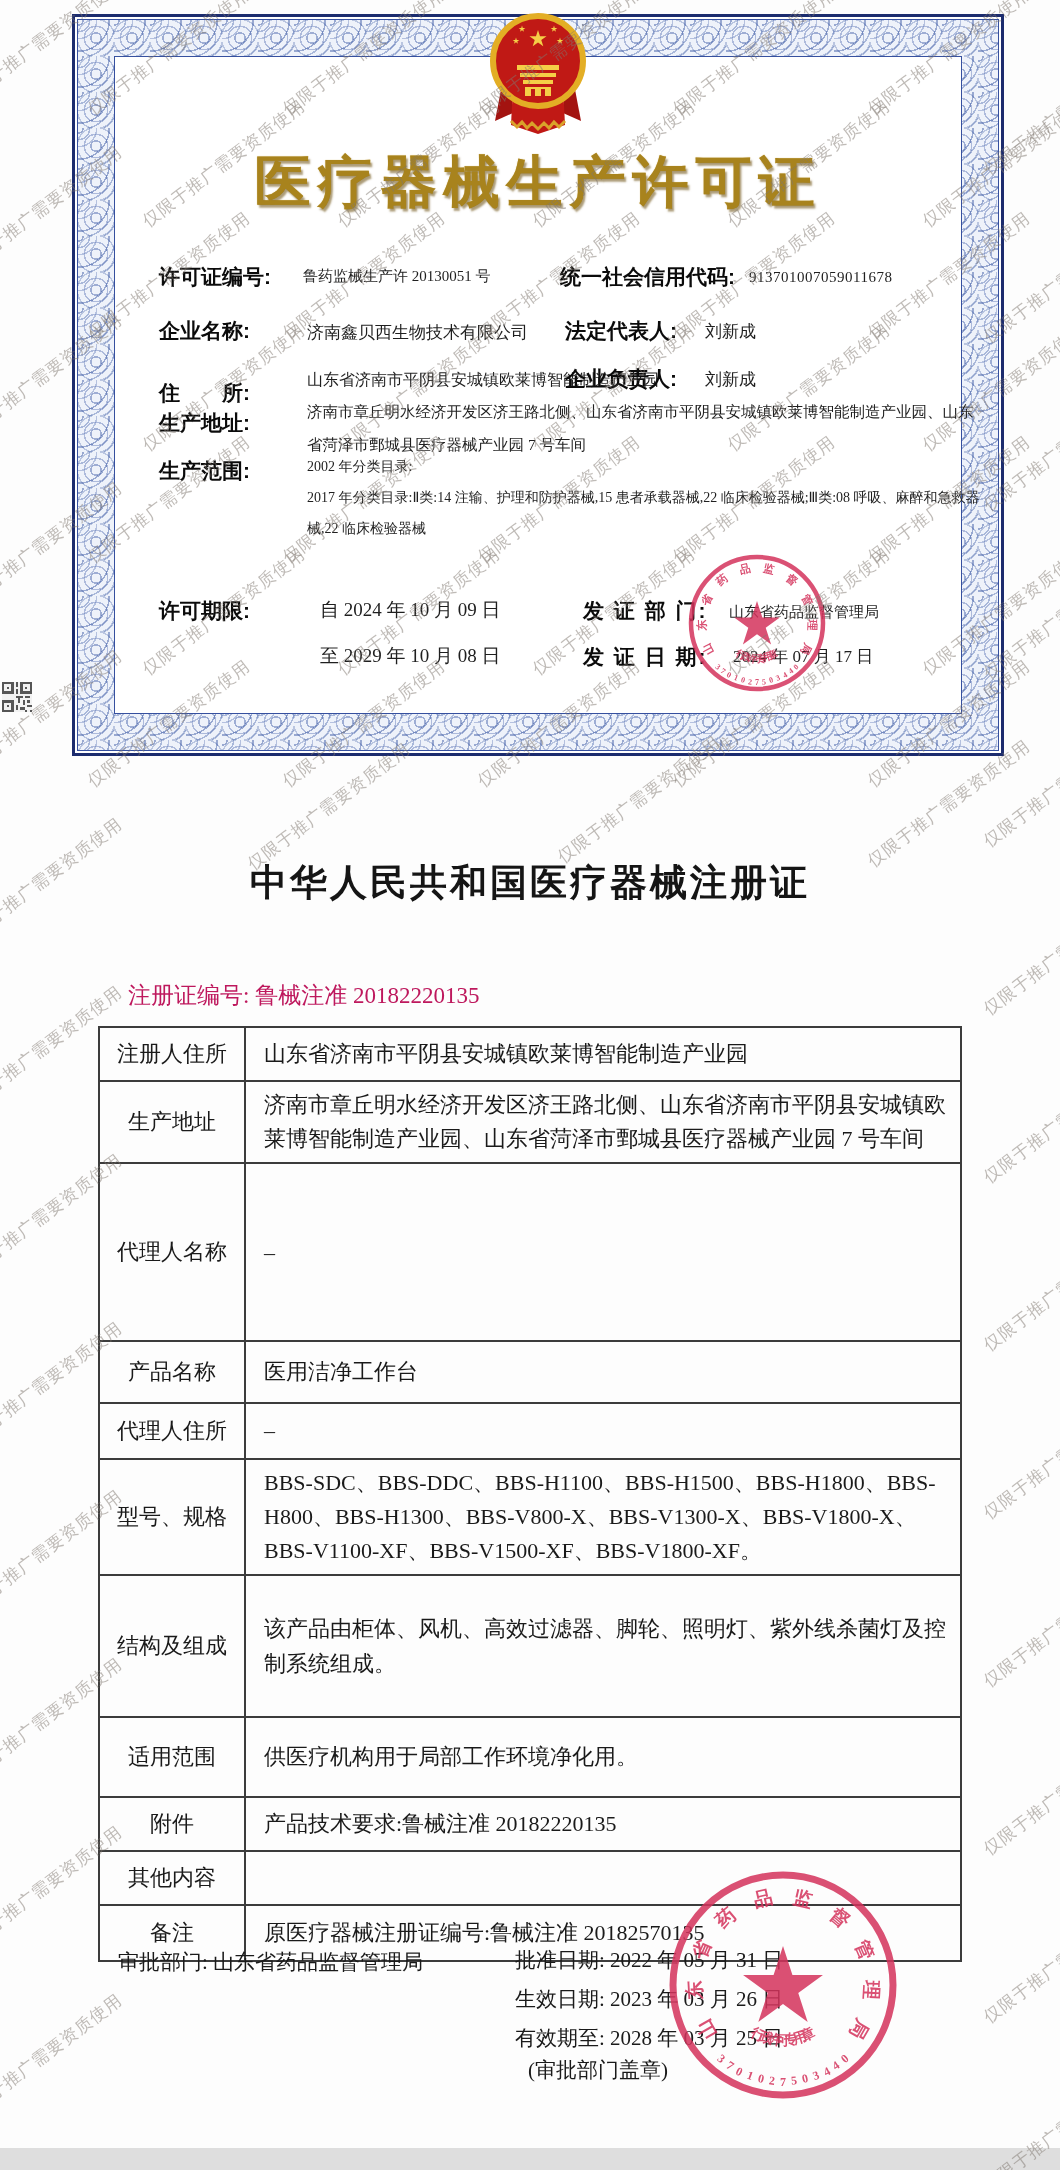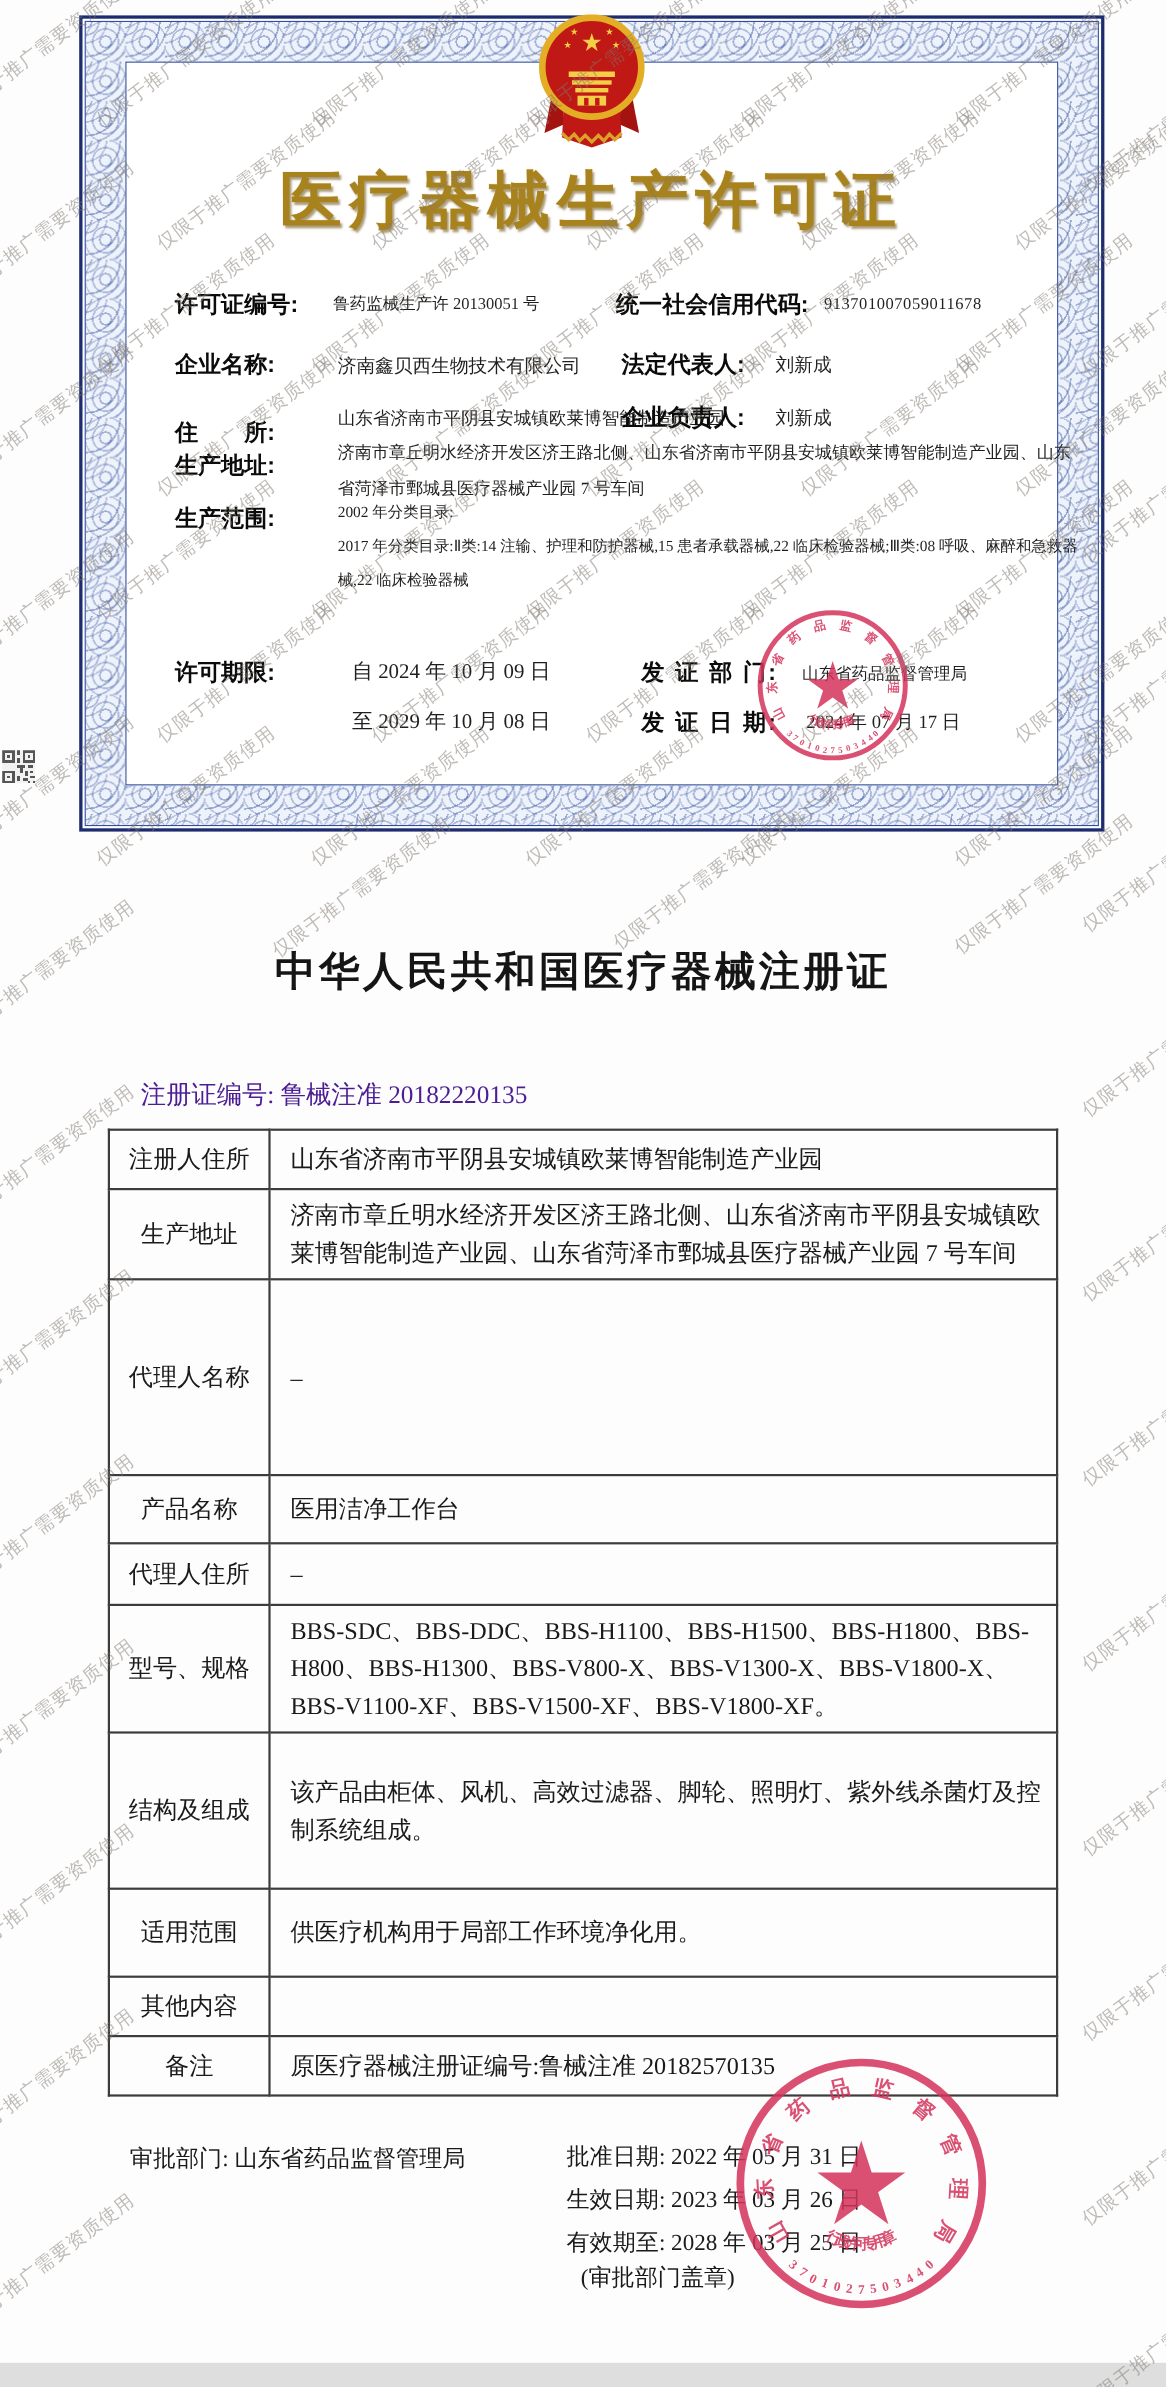--- a/index.html
+++ b/index.html
@@ -27,21 +27,21 @@
   .lb{position:absolute;font:bold 21px "Liberation Sans",sans-serif;color:#0b0b0b;white-space:nowrap;}
   .vl{position:absolute;font:16px "Liberation Serif",serif;color:#1f1f1f;white-space:nowrap;}
   .vlb{white-space:normal;}
   
   .seal{position:absolute;opacity:.85;z-index:8;pointer-events:none;}
   .seal .arc{position:absolute;inset:0;color:#d4335c;font-family:"Liberation Serif",serif;font-weight:bold;}
   
   .cert2{position:absolute;inset:0;z-index:2;}
   .cert2-title{position:absolute;left:0;right:0;top:858px;text-align:center;
       font:bold 37px "Liberation Serif",serif;letter-spacing:3px;color:#151515;}
-  .regno{position:absolute;left:128px;top:980px;font:23px "Liberation Serif",serif;color:#4c1d95;}
+  .regno{position:absolute;left:128px;top:980px;font:23px "Liberation Serif",serif;color:#be185d;}
   .regtable{position:absolute;left:98px;top:1026px;width:864px;border-collapse:collapse;table-layout:fixed;}
   .regtable td{border:2px solid #3c3c3c;font:22px "Liberation Serif",serif;color:#1a1a1a;vertical-align:middle;}
   .regtable td.c1{width:142px;text-align:center;}
   .regtable td.c2{padding:6px 14px 6px 18px;line-height:1.55;}
   .regtable tr:nth-child(1){height:54px}.regtable tr:nth-child(2){height:62px}
   .regtable tr:nth-child(3){height:178px}.regtable tr:nth-child(4){height:62px}
   .regtable tr:nth-child(5){height:56px}.regtable tr:nth-child(6){height:60px}
   .regtable tr:nth-child(7){height:142px}.regtable tr:nth-child(8){height:80px}
   .regtable tr:nth-child(9){height:54px}.regtable tr:nth-child(10){height:54px}
   .regtable tr:nth-child(11){height:56px}.regtable tr:nth-child(12){height:58px}
@@ -208,20 +208,24 @@
           <td class="c1">型号、规格</td>
           <td class="c2">BBS-SDC、BBS-DDC、BBS-H1100、BBS-H1500、BBS-H1800、BBS-H800、BBS-H1300、BBS-V800-X、BBS-V1300-X、BBS-V1800-X、BBS-V1100-XF、BBS-V1500-XF、BBS-V1800-XF。</td>
         </tr>
     <tr>
           <td class="c1">结构及组成</td>
           <td class="c2">该产品由柜体、风机、高效过滤器、脚轮、照明灯、紫外线杀菌灯及控制系统组成。</td>
         </tr>
     <tr>
           <td class="c1">适用范围</td>
           <td class="c2">供医疗机构用于局部工作环境净化用。</td>
+        </tr>
+    <tr>
+          <td class="c1">附件</td>
+          <td class="c2">产品技术要求:鲁械注准 20182220135</td>
         </tr>
     <tr>
           <td class="c1">其他内容</td>
           <td class="c2"></td>
         </tr>
     <tr>
           <td class="c1">备注</td>
           <td class="c2">原医疗器械注册证编号:鲁械注准 20182570135</td>
         </tr>
   </tbody>

